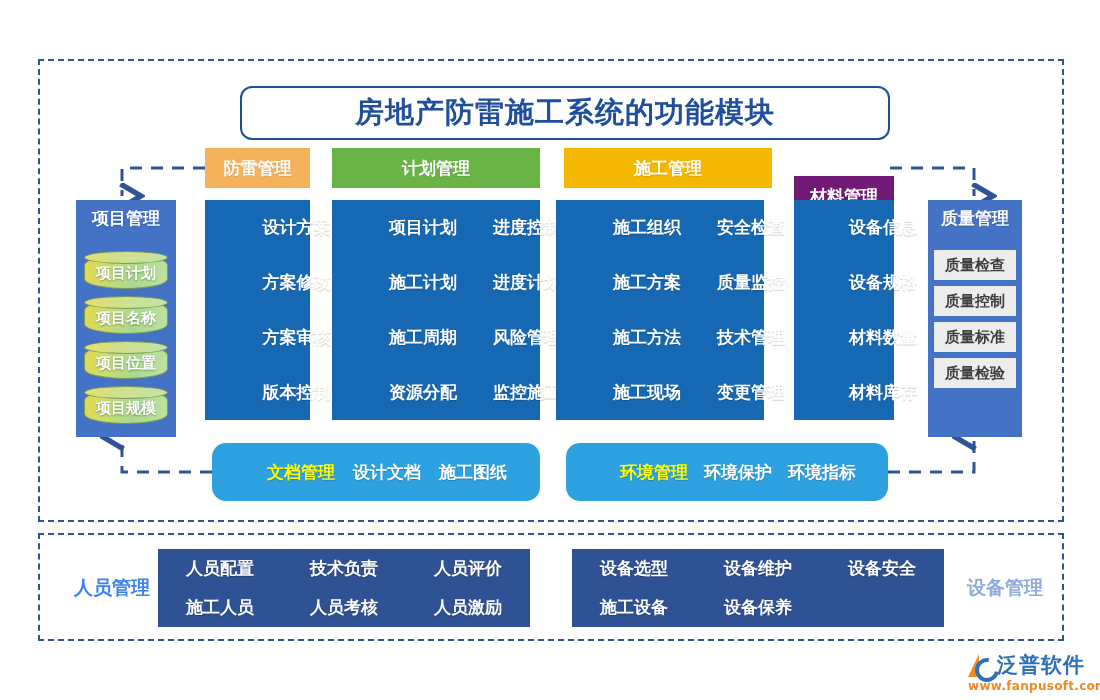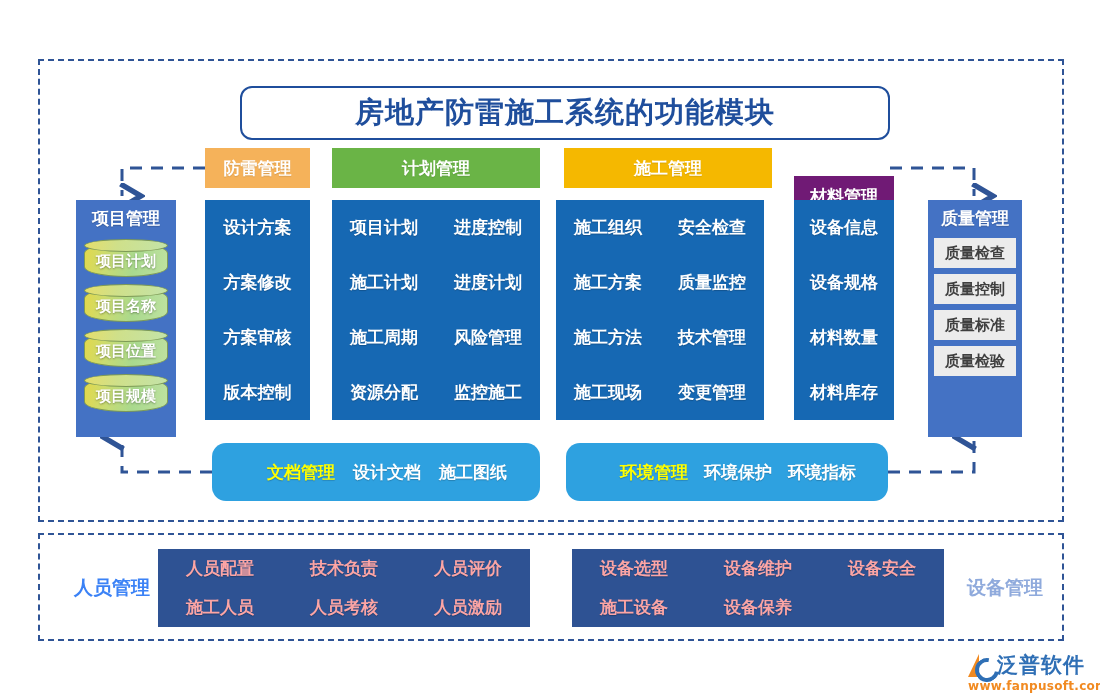--- a/index.html
+++ b/index.html
@@ -36,40 +36,40 @@
     font-size:17px;font-weight:bold;color:#ffffff;white-space:nowrap;
     text-shadow:0 1px 1px rgba(0,0,0,.12);
   }
 
   
   .panel{
     position:absolute;background:#1668B3;box-sizing:border-box;
   }
   .panel-grid{
     width:100%;height:100%;display:flex;flex-wrap:wrap;
-    align-content:center;justify-content:center;
+    align-content:center;justify-content:center;margin-left:39px;
   }
   .panel-item{
     font-family:"DejaVu Serif","Liberation Serif",serif;
     font-size:17px;font-weight:bold;color:#ffffff;white-space:nowrap;
     display:flex;align-items:center;justify-content:center;
     text-shadow:0 1px 1px rgba(0,0,0,.2);
   }
   .cols1 .panel-item{width:100%;height:25%;}
   .cols2 .panel-item{width:50%;height:25%;}
 
   
   .sidepanel{
     position:absolute;background:#4472C4;box-sizing:border-box;
     display:flex;flex-direction:column;align-items:center;
   }
   .sidepanel-title{
     font-family:"DejaVu Serif","Liberation Serif",serif;
     font-size:17px;font-weight:bold;color:#ffffff;white-space:nowrap;
-    margin-top:7px;margin-bottom:8px;text-shadow:0 1px 1px rgba(0,0,0,.2);
+    margin-top:7px;margin-bottom:20px;text-shadow:0 1px 1px rgba(0,0,0,.2);
   }
   
   .cyl{
     position:relative;width:84px;height:42px;margin-bottom:3px;
     display:flex;align-items:center;justify-content:center;
   }
   .cyl-body{
     position:absolute;left:0;top:5px;width:84px;height:34px;
     background:linear-gradient(100deg,#E3D84A 0%,#C9DC72 28%,#A9D98E 60%,#BFE2A0 100%);
     border:1px solid #7E9A56;border-radius:42px/10px;box-sizing:border-box;
@@ -114,21 +114,21 @@
 
   
   .darkgroup{
     position:absolute;background:#2E5293;box-sizing:border-box;
     display:flex;flex-wrap:wrap;align-content:center;
   }
   .darkgroup .dg-item{
     width:33.333%;height:50%;
     display:flex;align-items:center;justify-content:center;
     font-family:"DejaVu Serif","Liberation Serif",serif;
-    font-size:17px;font-weight:bold;color:#fca5a5;white-space:nowrap;
+    font-size:17px;font-weight:bold;color:#ffffff;white-space:nowrap;
     text-shadow:0 1px 1px rgba(0,0,0,.25);
   }
   .sidelabel{
     position:absolute;display:flex;align-items:center;justify-content:center;
     font-family:"DejaVu Serif","Liberation Serif",serif;
     font-size:19px;font-weight:bold;white-space:nowrap;
   }
 
   
   #connectors{position:absolute;left:0;top:0;width:1100px;height:700px;pointer-events:none;}

